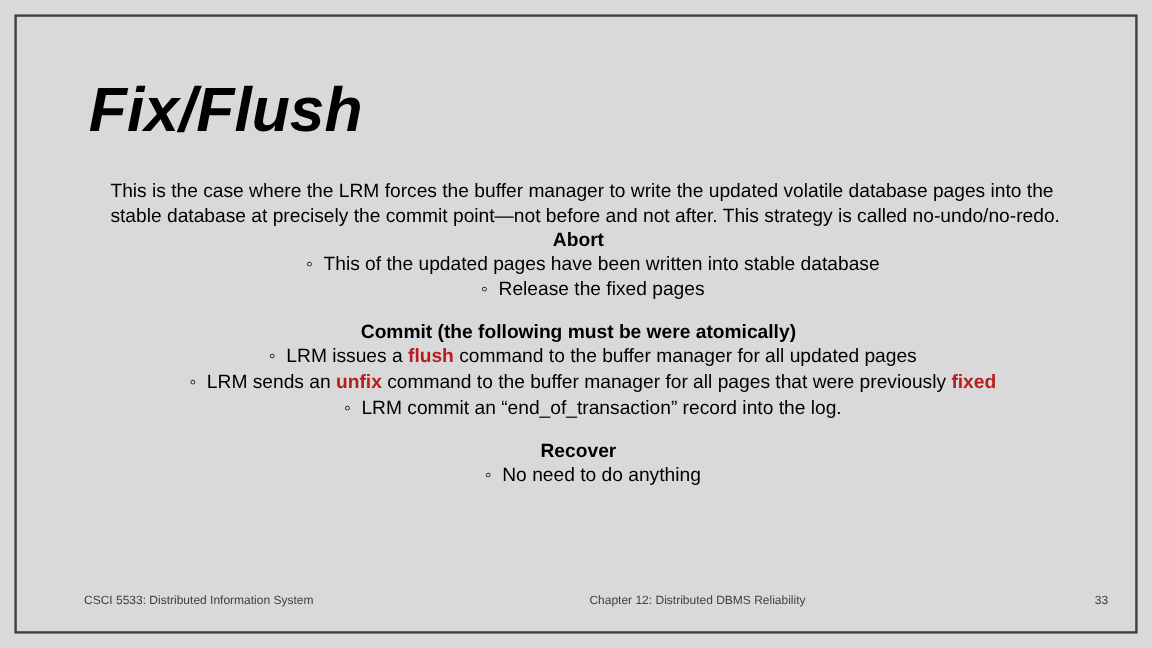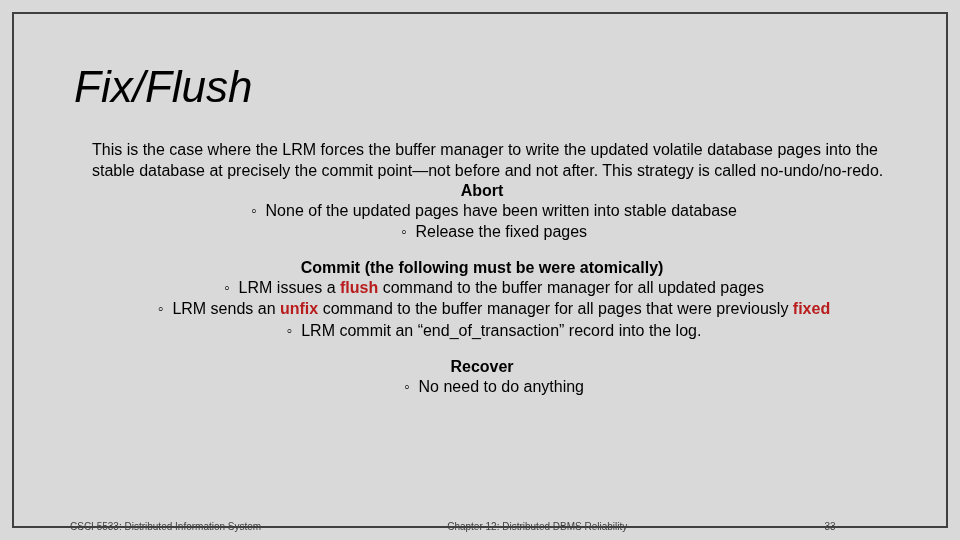--- a/index.html
+++ b/index.html
@@ -10,22 +10,22 @@
     color: #000;
     position: relative;
   }
   .frame {
     position: absolute;
     top: 12px; left: 12px; right: 12px; bottom: 12px;
     border: 2px solid #404040;
     padding: 48px 60px 40px 60px;
   }
   .title {
-    font-size: 44px;
-    font-weight: normal;
+    font-size: 52px;
+    font-weight: bold;
     font-style: italic;
     margin-bottom: 28px;
   }
   .intro {
     font-size: 16px;
     line-height: 1.3;
     margin-left: 4px;
     padding-left: 14px;
   }
   .section { margin-left: 4px; margin-bottom: 16px; text-align: center; }
@@ -35,43 +35,44 @@
     line-height: 1.35;
     padding-left: 38px;
     text-indent: -14px;
   }
   .bul::before {
     content: "\25E6\00a0\00a0";
   }
   .kw { color: #b91c1c; font-weight: bold; }
   .footer {
     position: absolute;
-    bottom: 8px;
+    bottom: 34px;
     left: 70px;
     right: 70px;
     font-size: 10px;
     color: #404040;
     display: flex;
+    gap: 44px;
   }
   .footer .left { flex: 0 0 46%; }
   .footer .mid  { flex: 0 0 46%; }
   .footer .right { flex: 0 0 8%; }
 </style>
 </head>
 <body>
 
 <div class="frame">
 
   <div class="title">Fix/Flush</div>
 
   <div class="intro">This is the case where the LRM forces the buffer manager to write the updated volatile database pages into the stable database at precisely the commit point—not before and not after. This strategy is called no-undo/no-redo.</div>
 
   <div class="section">
     <div class="sec-head">Abort</div>
-    <div class="bul">None of the updated pages have been written into stable database</div>
+    <div class="bul">This of the updated pages have been written into stable database</div>
     <div class="bul">Release the fixed pages</div>
   </div>
 
   <div class="section">
     <div class="sec-head">Commit (the following must be were atomically)</div>
     <div class="bul"><span>LRM issues a </span><span class="kw">flush</span><span> command to the buffer manager for all updated pages</span></div>
     <div class="bul"><span>LRM sends an </span><span class="kw">unfix</span><span> command to the buffer manager for all pages that were previously </span><span class="kw">fixed</span></div>
     <div class="bul">LRM commit an “end_of_transaction” record into the log.</div>
   </div>
 

